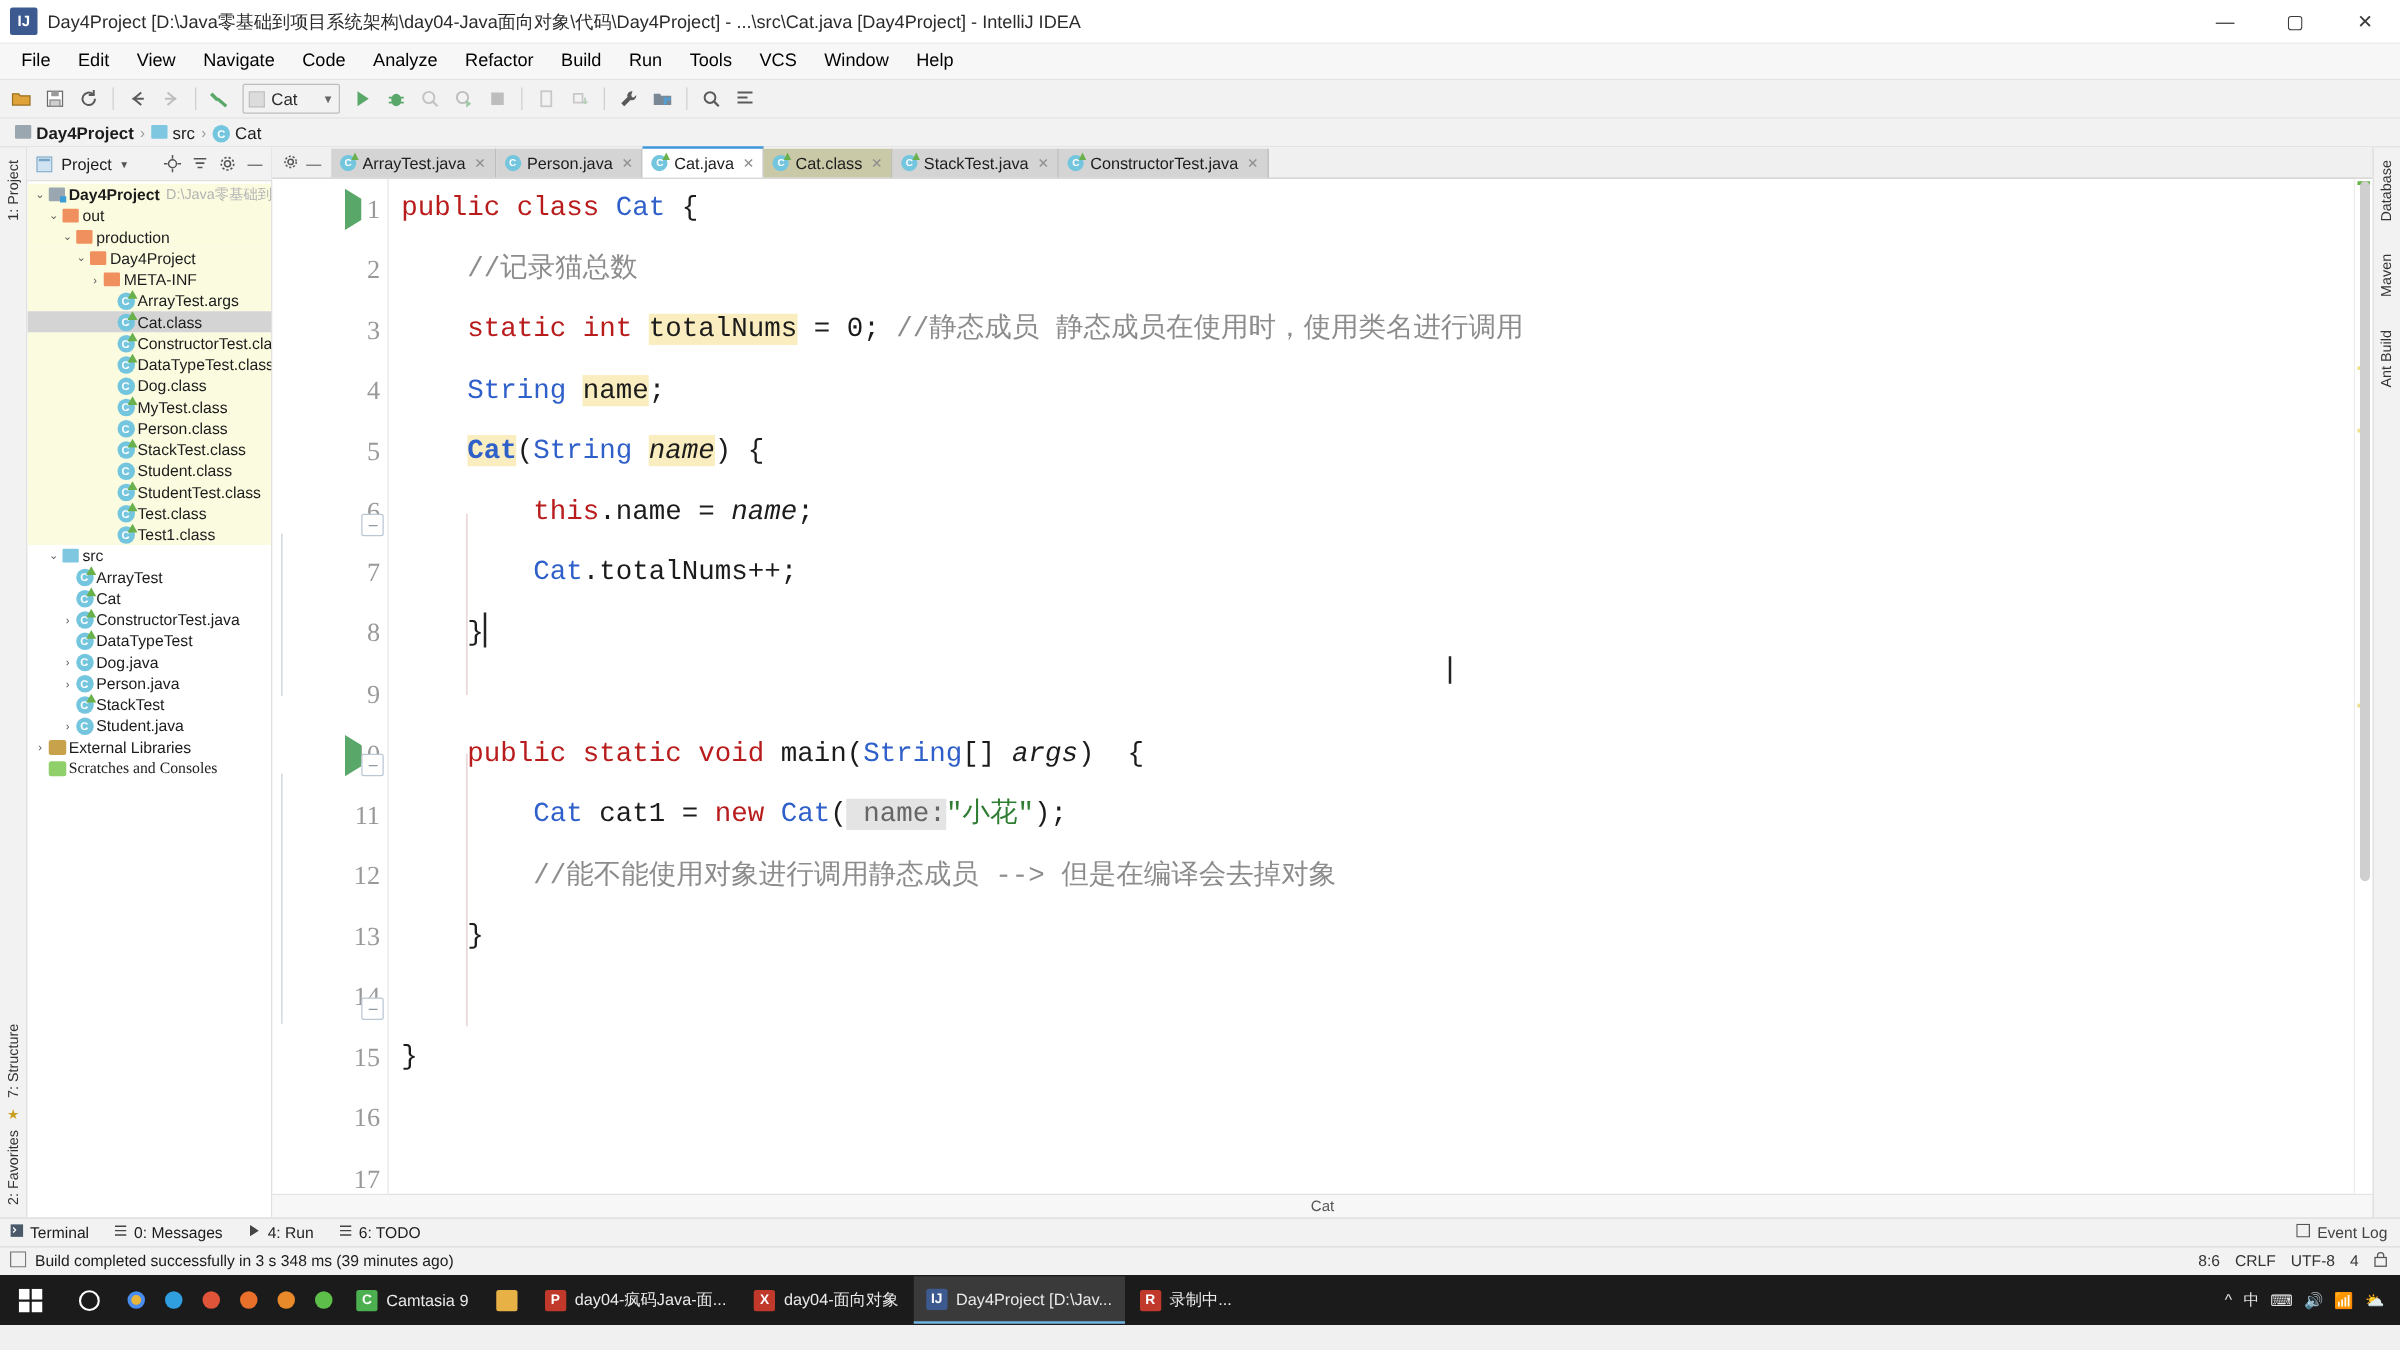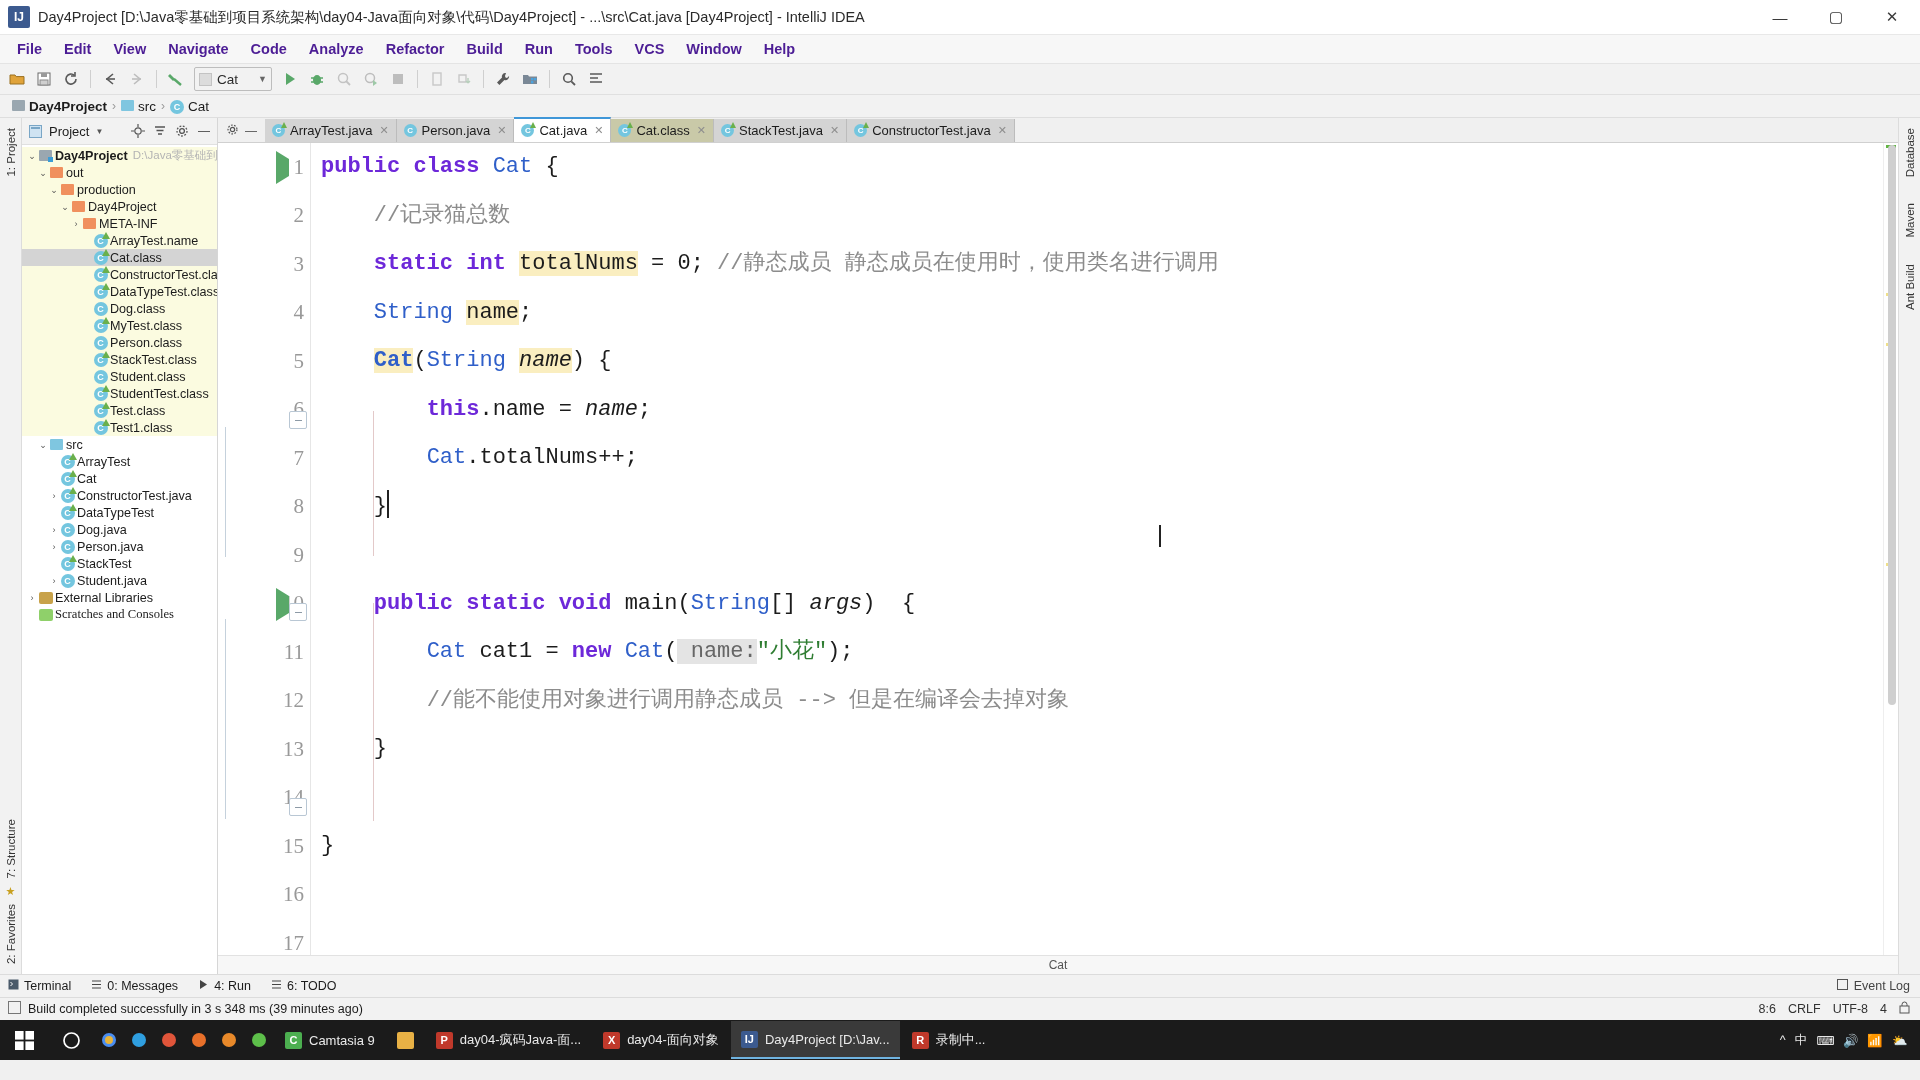--- a/index.html
+++ b/index.html
@@ -14,21 +14,21 @@
   
   .titlebar{height:34px;background:#ffffff;display:flex;align-items:center;border-bottom:1px solid #e8e8e8;}
   .tb-ico{width:22px;height:22px;margin:0 8px 0 8px;background:#3c5a8f;color:#fff;font-size:12px;
           display:flex;align-items:center;justify-content:center;border-radius:2px;font-weight:bold;}
   .tb-title{font-size:14.5px;color:#2b2b2b;white-space:nowrap;}
   .tb-btns{margin-left:auto;display:flex;height:34px;}
   .tb-btn{width:56px;height:34px;display:flex;align-items:center;justify-content:center;font-size:15px;color:#3a3a3a;}
 
   
   .menubar{height:28px;background:#f7f7f7;display:flex;align-items:center;padding-left:6px;border-bottom:1px solid #e4e4e4;}
-  .menu-item{padding:3px 11px;font-size:14.5px;color:#4c1d95;cursor:default;font-weight:bold;}
+  .menu-item{padding:3px 11px;font-size:14.5px;color:#000000;cursor:default;}
 
   
   .toolbar{height:30px;background:#f2f2f2;display:flex;align-items:center;padding-left:4px;border-bottom:1px solid #e0e0e0;gap:1px;}
   .tbi{width:26px;height:24px;display:flex;align-items:center;justify-content:center;border-radius:3px;}
   .tbsep{width:1px;height:18px;background:#cfcfcf;margin:0 5px;}
   .runcfg{height:22px;min-width:68px;background:#f2f2f2;border:1px solid #bdbdbd;border-radius:2px;
           display:flex;align-items:center;padding:0 4px;gap:5px;font-size:13.5px;color:#2b2b2b;margin:0 4px;}
   .runcfg .sq{width:11px;height:11px;background:#dcdcdc;border:1px solid #c3c3c3;}
   .runcfg .cv{margin-left:auto;font-size:9px;color:#666;}
 
@@ -96,21 +96,21 @@
   .grun{position:absolute;left:58px;width:18px;height:18px;}
   .tri{width:0;height:0;border-left:13px solid #59a869;border-top:8px solid transparent;border-bottom:8px solid transparent;}
   .fold{position:absolute;width:16px;height:16px;border:1px solid #b9c7d4;background:#fff;border-radius:2px;
         display:flex;align-items:center;justify-content:center;}
   .fold:before{content:"";width:7px;height:1px;background:#8d9aa6;}
   .foldline{position:absolute;width:1px;background:#c5d1dc;left:7px;}
 
   .code{flex:1;position:relative;padding:0 0 0 10px;overflow:hidden;
         font-family:"Liberation Mono","DejaVu Sans Mono",monospace;font-size:22px;}
   .cl{height:48.5px;line-height:48.5px;white-space:pre;}
-  .kw{color:#6d28d9;font-weight:bold;}
+  .kw{color:#b91c1c;font-weight:normal;}
   .cn{color:#2f5fc9;}
   .cm{color:#8c8c8c;}
   .hl{background:#faeec0;}
   .str{color:#2f7d32;}
   .it{font-style:italic;}
   .num{color:#1a1a1a;}
   .pn{background:#e4e4e4;color:#666;}
   .caret{display:inline-block;width:2px;height:28px;background:#222;vertical-align:-6px;}
   .indentline{position:absolute;width:1px;background:#e3c9c9;}
 
@@ -386,21 +386,21 @@
             <span class="ic">
               <span class="f-meta"></span>
             </span>
             <span class="tx">META-INF</span>
           </div>
           <div class="node yellow" style="padding-left: 59px;">
             <span class="arr"></span>
             <span class="ic">
               <span class="cls pub">C</span>
             </span>
-            <span class="tx">ArrayTest.name</span>
+            <span class="tx">ArrayTest.args</span>
           </div>
           <div class="node yellow sel" style="padding-left: 59px;">
             <span class="arr"></span>
             <span class="ic">
               <span class="cls pub">C</span>
             </span>
             <span class="tx">Cat.class</span>
           </div>
           <div class="node yellow" style="padding-left: 59px;">
             <span class="arr"></span>

